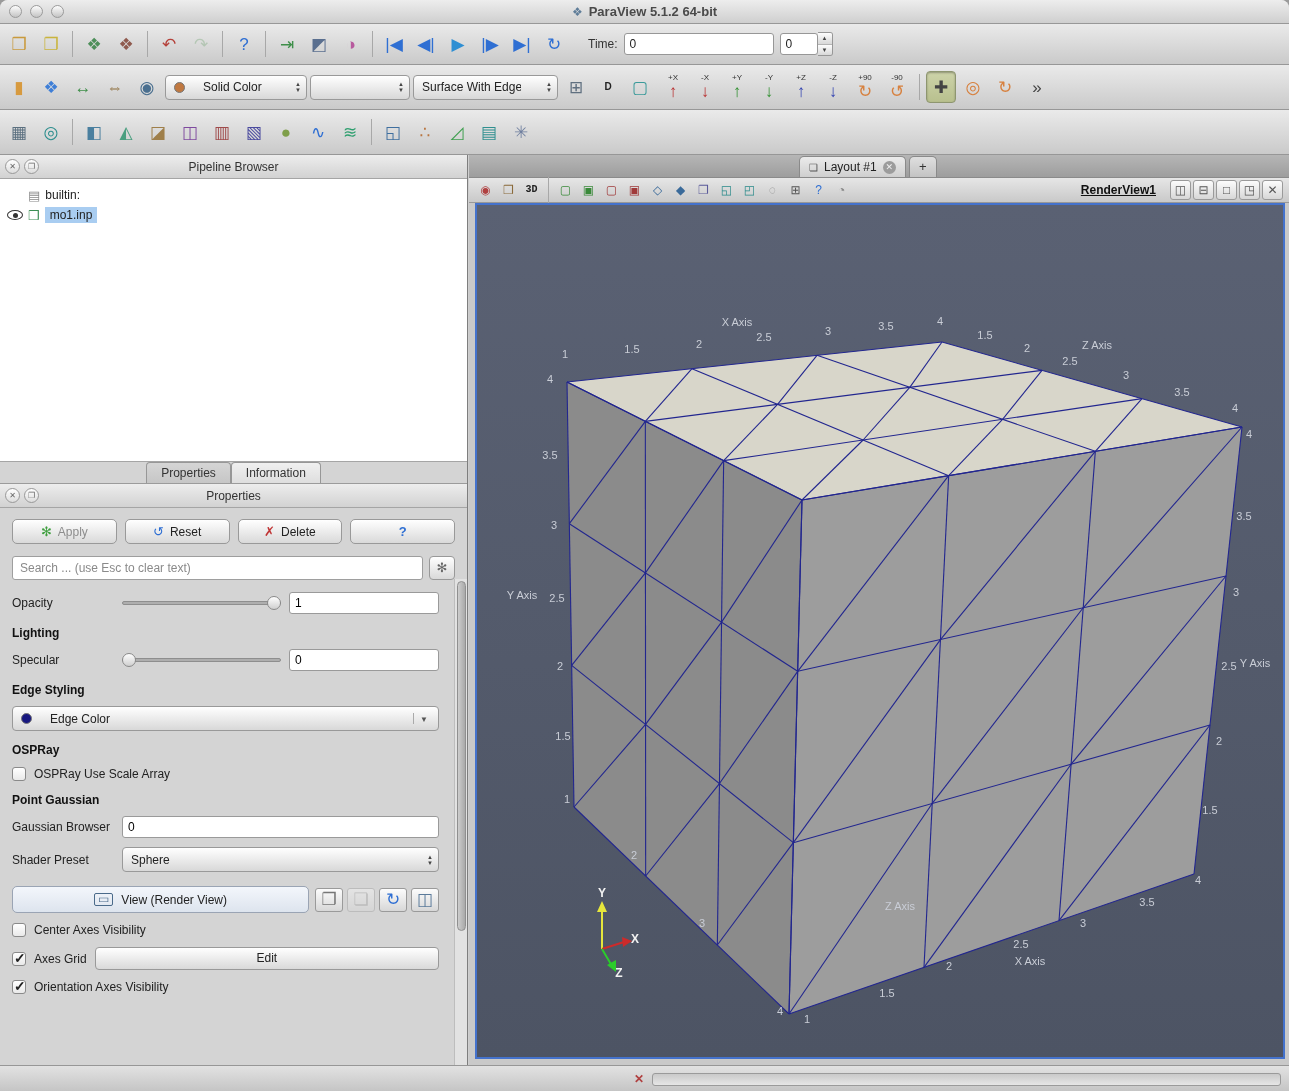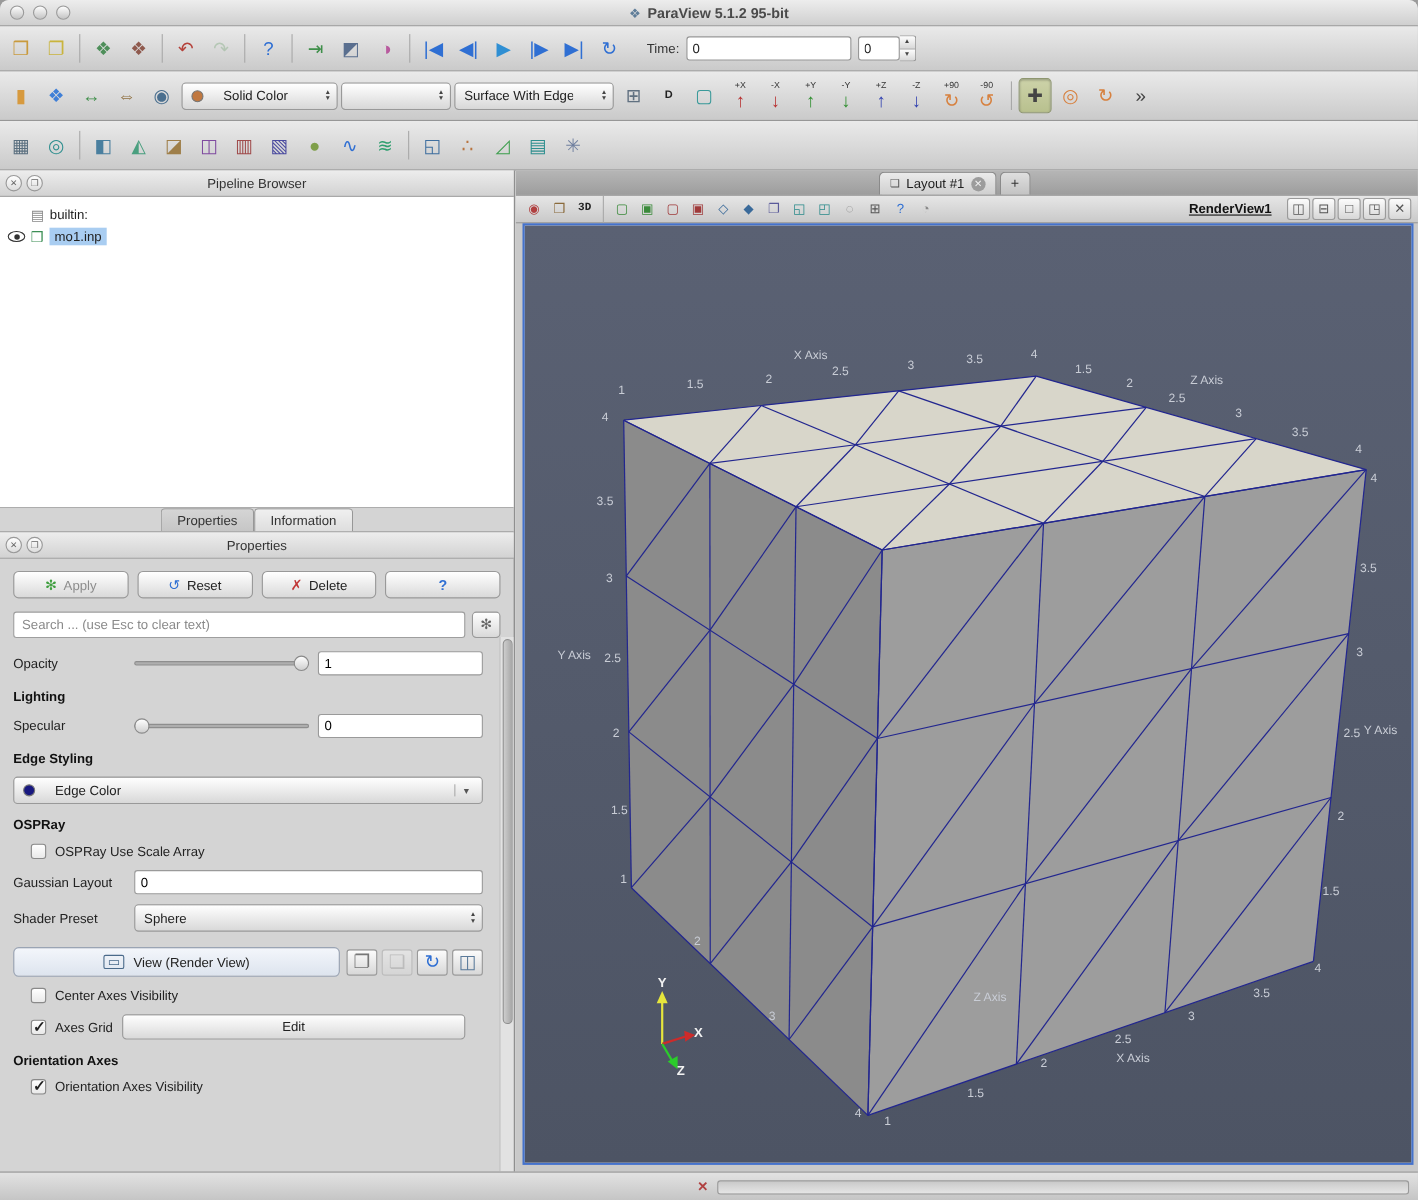--- a/index.html
+++ b/index.html
@@ -78,21 +78,21 @@
 .plab{width:102px;flex:0 0 auto;font-size:12px;color:#222;}
 .slider{flex:1;position:relative;height:16px;}
 .slider .track{position:absolute;left:0;right:0;top:6px;height:4px;background:#aeaeae;border-radius:2px;border:1px solid #8e8e8e;}
 .slider .handle{position:absolute;top:1px;width:14px;height:14px;border-radius:50%;background:linear-gradient(#fefefe,#cfcfcf);border:1px solid #8a8a8a;}
 .handle.right{right:0;}
 .handle.left{left:0;}
 .vinput{width:150px;height:22px;border:1px solid #9a9a9a;border-radius:3px;padding:0 5px;font-size:12px;font-family:"Liberation Sans",sans-serif;background:#fff;}
 .vinput.grow{flex:1;width:auto;}
 .sechead{font-weight:bold;font-size:12px;color:#111;margin:12px 2px 2px;}
 .wcombo{flex:1;height:25px;}
-.cbrow{display:flex;align-items:center;gap:8px;margin:10px 18px;}
+.cbrow{display:flex;align-items:center;gap:8px;margin:10px 2px;}
 .cb{width:14px;height:14px;border:1px solid #8a8a8a;border-radius:3px;background:linear-gradient(#fff,#e9e9e9);position:relative;flex:0 0 auto;}
 .cb.checked::after{content:"✓";position:absolute;top:-3px;left:1px;font-size:14px;font-weight:bold;color:#222;}
 .cblab{font-size:12px;color:#222;}
 .viewsec{display:flex;gap:6px;margin:14px 2px 10px;align-items:center;}
 .viewhdr{flex:1;height:27px;border:1px solid #9aa4b4;border-radius:5px;background:linear-gradient(#f3f6fb,#dde4ee);display:flex;align-items:center;justify-content:center;gap:8px;font-size:12px;}
 .vh-icon{color:#4a6a8a;font-size:12px;border:1px solid #4a6a8a;border-radius:2px;padding:0 3px;line-height:11px;}
 .viewbtns{display:flex;gap:4px;}
 .viewbtns .tbtn{min-width:28px;height:24px;}
 .editbtn{flex:1;height:23px;border:1px solid #999;border-radius:4px;background:linear-gradient(#fff,#d9d9d9);text-align:center;line-height:21px;font-size:12px;}
 .pscrollbar{position:absolute;top:0;right:0;bottom:0;width:13px;background:#e2e2e2;border-left:1px solid #bdbdbd;}
@@ -123,21 +123,21 @@
 <div id="window">
 
   <div class="titlebar">
     <div class="tl-btns">
       <span class="tl"></span>
       <span class="tl"></span>
       <span class="tl"></span>
     </div>
     <div class="title">
       <span class="appicon">❖</span>
-      <span>ParaView 5.1.2 95-bit</span>
+      <span>ParaView 5.1.2 64-bit</span>
     </div>
   </div>
 
   <div class="toolbar t1">
     <div class="strip">
         <div class="tbtn">
           <span class="glyph" style="color: rgb(201, 154, 61);">❒</span>
         </div>
         <div class="tbtn">
           <span class="glyph" style="color: rgb(201, 180, 61);">❐</span>
@@ -454,23 +454,24 @@
           </div>
         </div>
 
         <div class="sechead">OSPRay</div>
 
         <div class="cbrow">
           <span class="cb"></span>
           <span class="cblab">OSPRay Use Scale Array</span>
         </div>
 
+        <div class="sechead">Point Gaussian</div>
 
         <div class="prow">
-          <span class="plab">Gaussian Layout</span>
+          <span class="plab">Gaussian Browser</span>
           <input class="vinput grow" value="0" style="">
         </div>
 
         <div class="prow">
           <span class="plab">Shader Preset</span>
           <div class="combo wcombo">
             <span>Sphere</span>
             <span class="arrows">
                 <span>▲</span>
                 <span>▼</span>
@@ -503,21 +504,20 @@
           <span class="cb"></span>
           <span class="cblab">Center Axes Visibility</span>
         </div>
 
         <div class="cbrow">
           <span class="cb checked"></span>
           <span class="cblab">Axes Grid</span>
           <span class="editbtn">Edit</span>
         </div>
 
-        <div class="sechead">Orientation Axes</div>
 
         <div class="cbrow">
           <span class="cb checked"></span>
           <span class="cblab">Orientation Axes Visibility</span>
         </div>
 
       </div>
       <div class="pscrollbar">
         <div class="pthumb"></div>
       </div>

